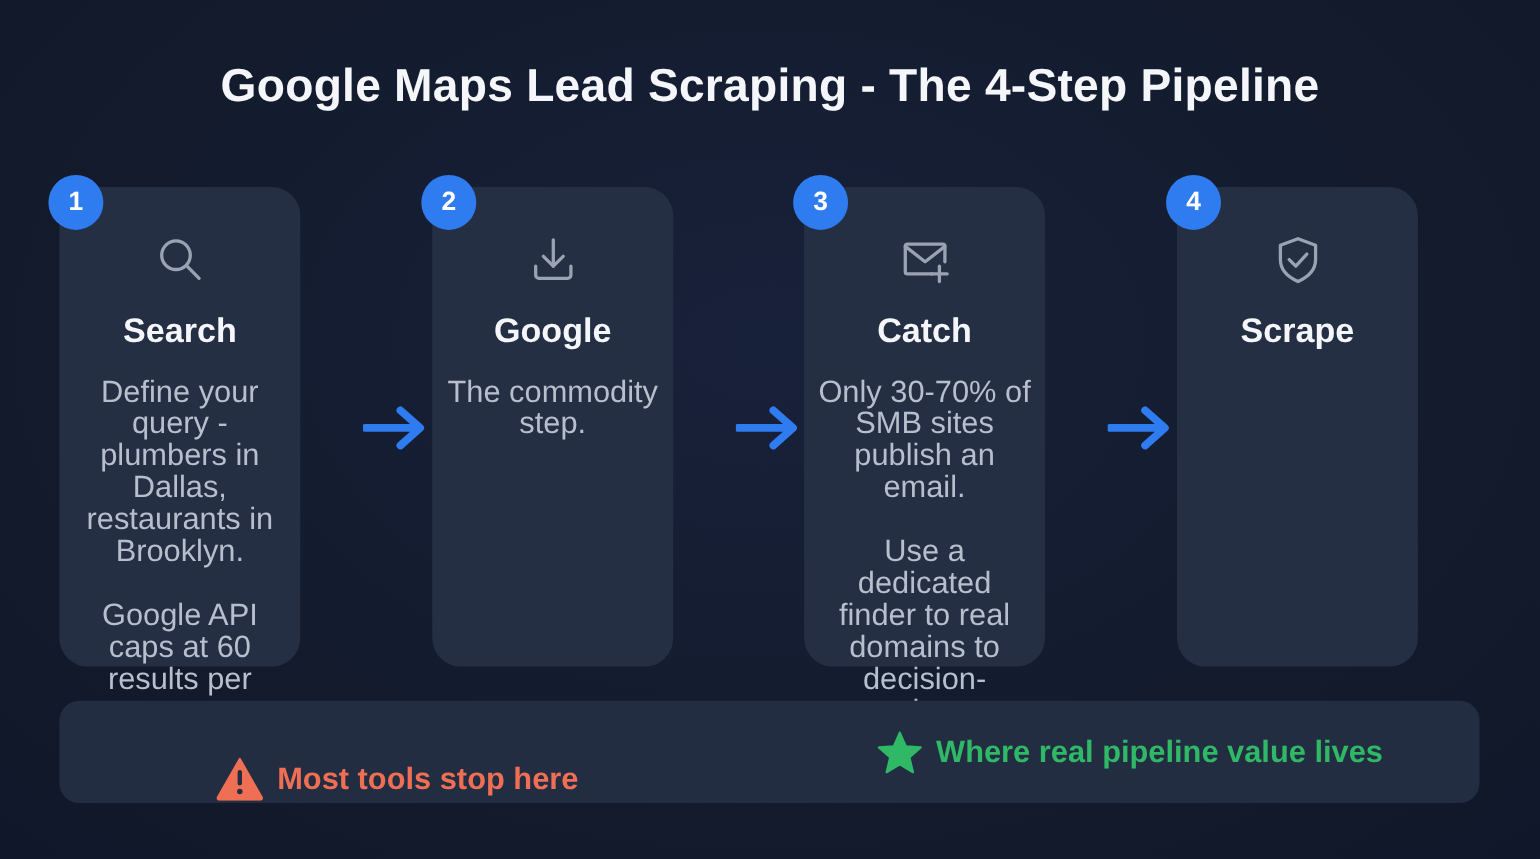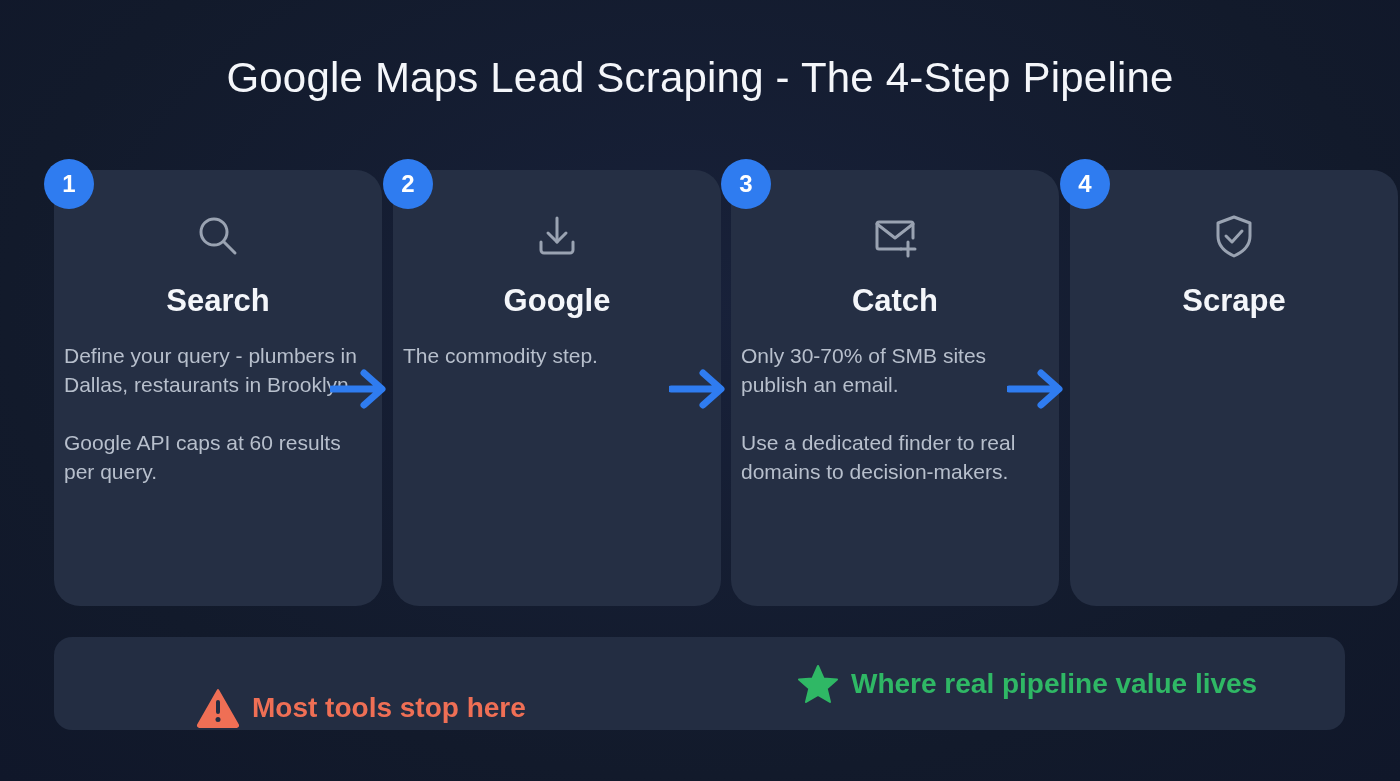--- a/index.html
+++ b/index.html
@@ -1,27 +1,27 @@
 <!DOCTYPE html>
 <html><head>
 <meta charset="utf-8">
 <style>
   html,body{margin:0;padding:0;}
   body{width:1400px;height:781px;background:#131a2c;overflow:hidden;position:relative;
     font-family:"Liberation Sans","DejaVu Sans",sans-serif;}
   .bg{position:absolute;inset:0;background:radial-gradient(ellipse at 50% 40%,#18213a 0%,#121a2b 70%,#10172a 100%);}
   .title{position:absolute;top:54px;left:0;width:1400px;text-align:center;color:#f4f6fa;
-    font-size:42px;font-weight:normal;letter-spacing:0.2px;}
-  .card{position:absolute;top:170px;width:328px;height:436px;background:#252f44;border-radius:26px;}
+    font-size:42px;font-weight:bold;letter-spacing:0.2px;}
+  .card{position:absolute;top:170px;width:219px;height:436px;background:#252f44;border-radius:26px;}
   .badge{position:absolute;width:50px;height:50px;border-radius:50%;background:#2f7cf0;color:#fff;
     font-weight:bold;font-size:24px;display:flex;align-items:center;justify-content:center;top:159px;}
   .icon{position:absolute;top:42px;left:0;width:100%;display:flex;justify-content:center;}
   .icon svg{width:48px;height:48px;}
   .card-title{position:absolute;top:113px;width:100%;text-align:center;color:#f4f6fa;font-size:31px;font-weight:bold;}
-  .card-body{position:absolute;top:171px;left:10px;right:10px;color:#b7bfcc;font-size:21px;line-height:29px;}
+  .card-body{position:absolute;top:171px;left:10px;right:10px;text-align:center;color:#b7bfcc;font-size:28px;line-height:29px;}
   .card-body p{margin:0 0 29px 0;}
   .arrow{position:absolute;top:368px;width:58px;height:42px;}
   .banner{position:absolute;left:54px;top:637px;width:1291px;height:93px;background:#232d42;border-radius:18px;}
   .flag{position:absolute;top:0;height:93px;display:flex;align-items:center;font-size:28px;font-weight:bold;}
   .flag svg{margin-right:12px;}
 </style>
 </head>
 <body>
 
 <div class="bg"></div>

